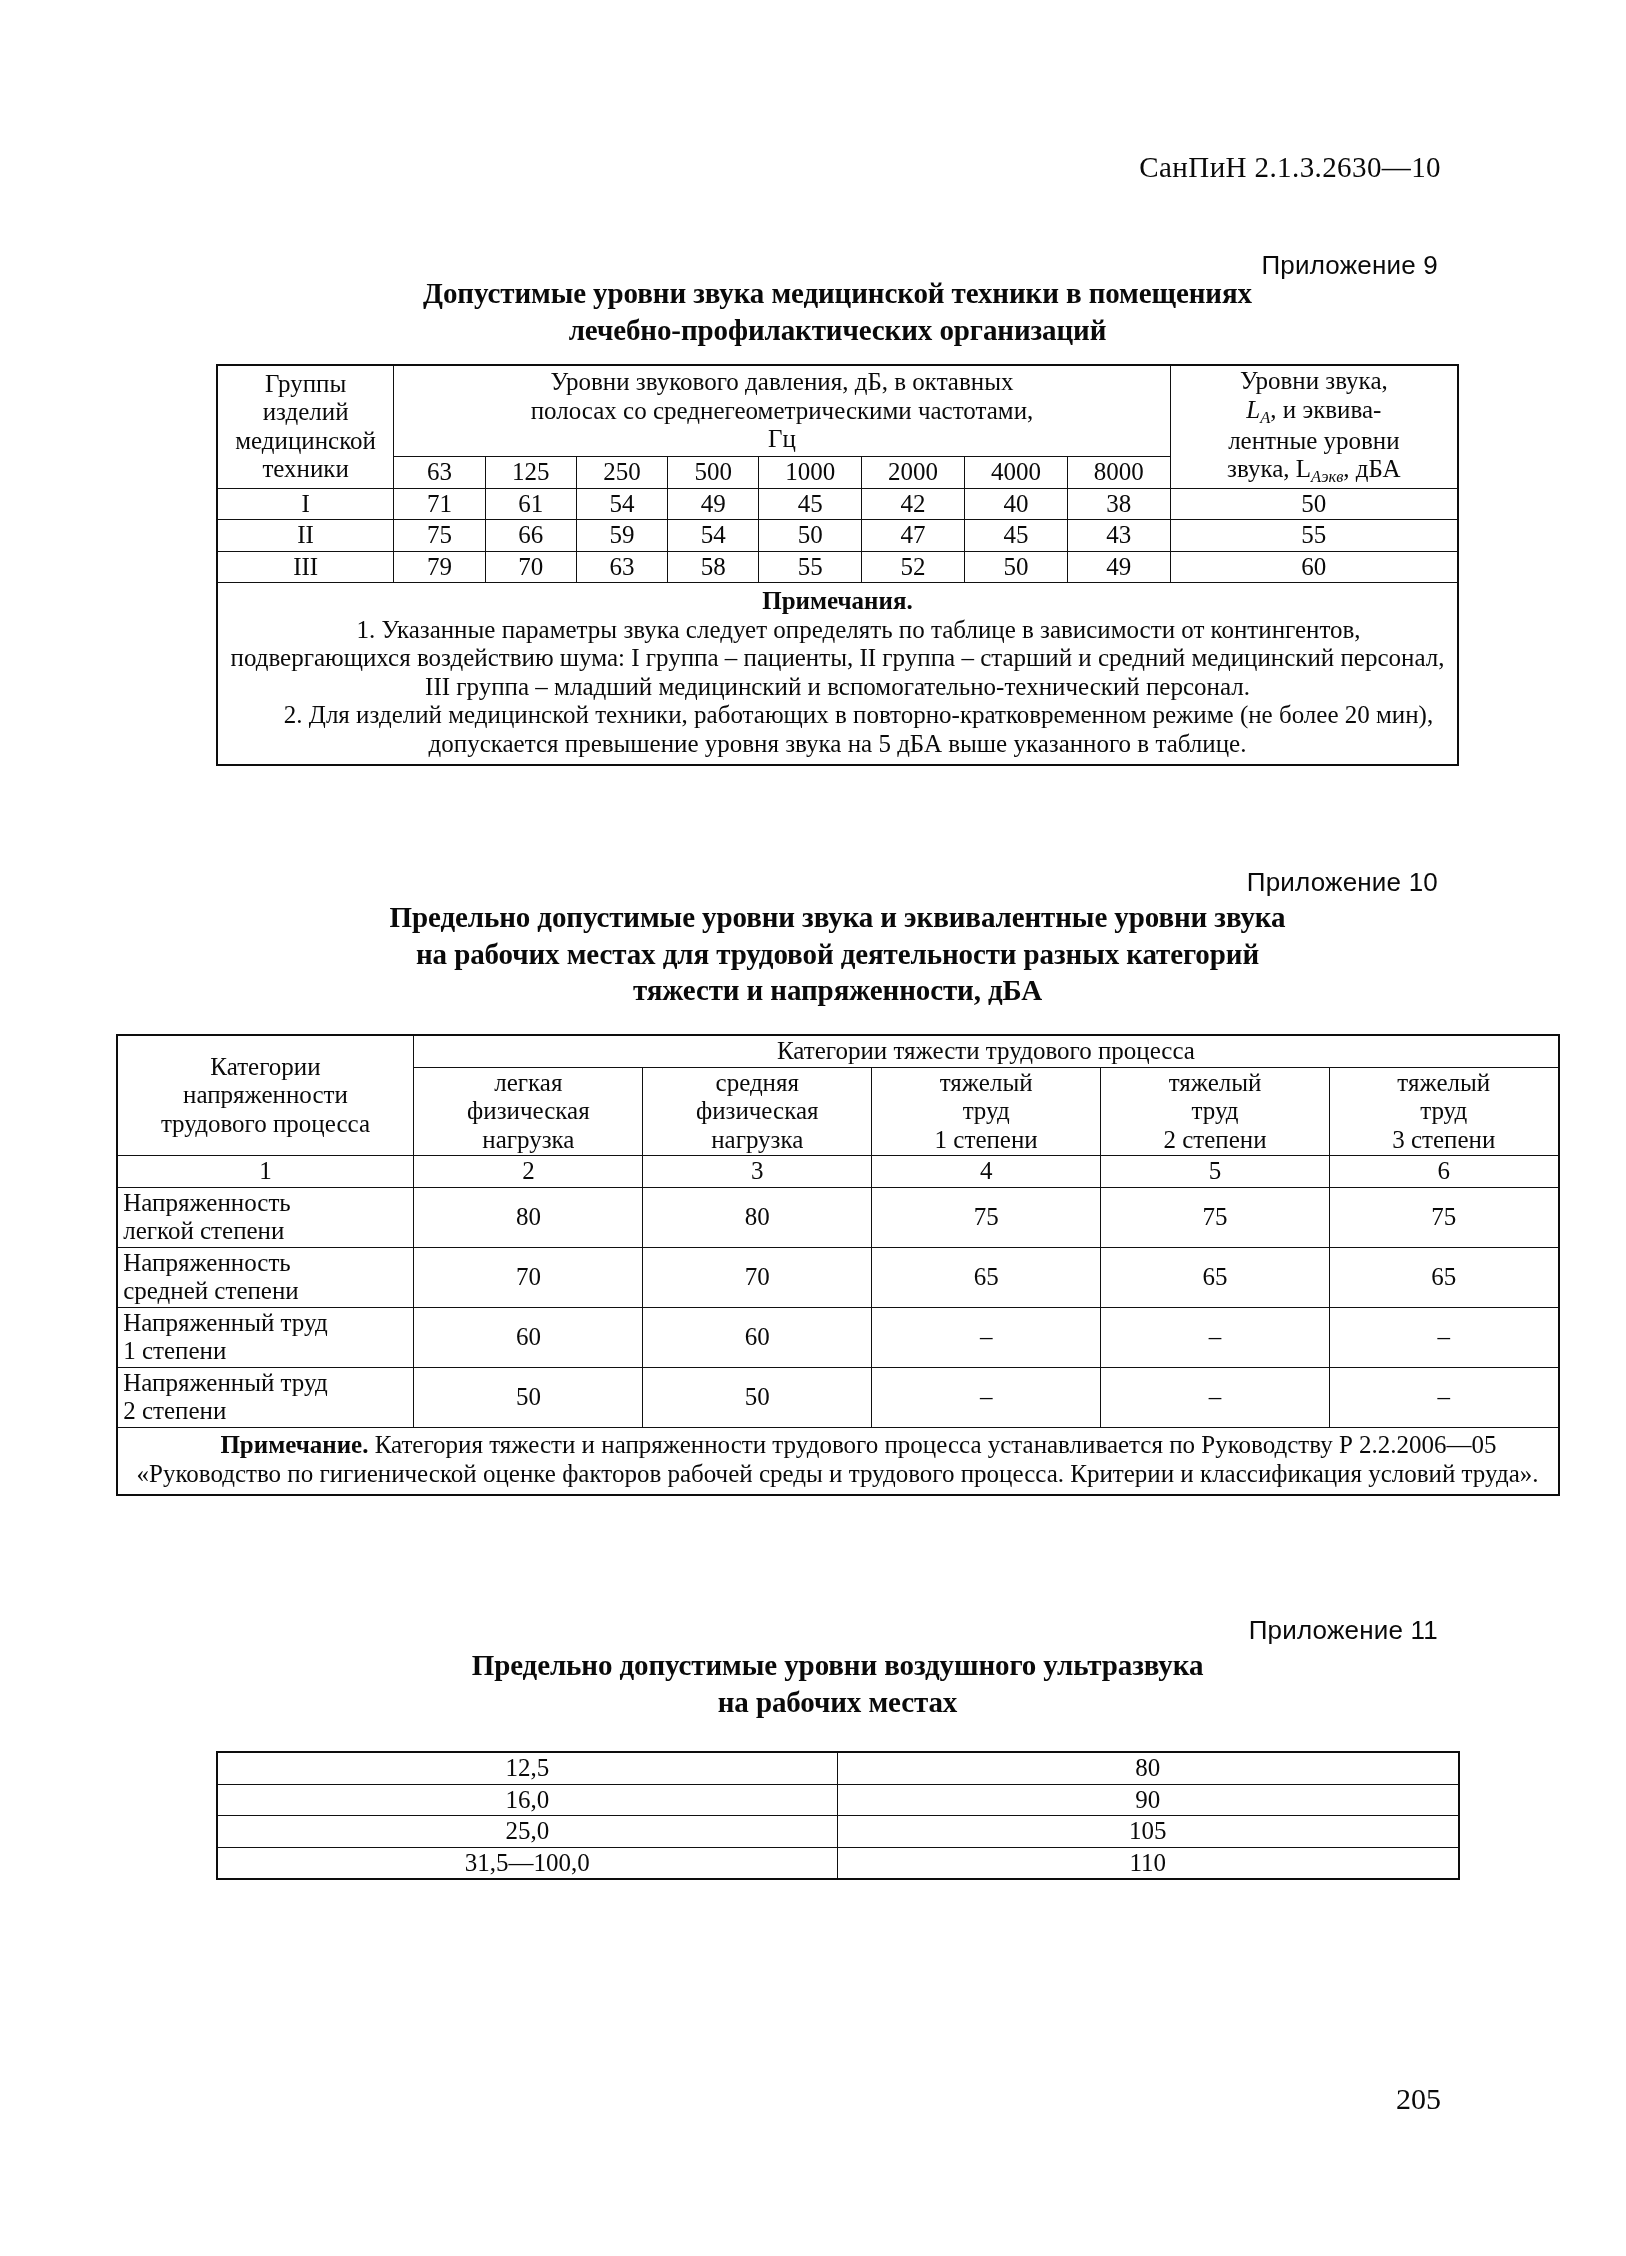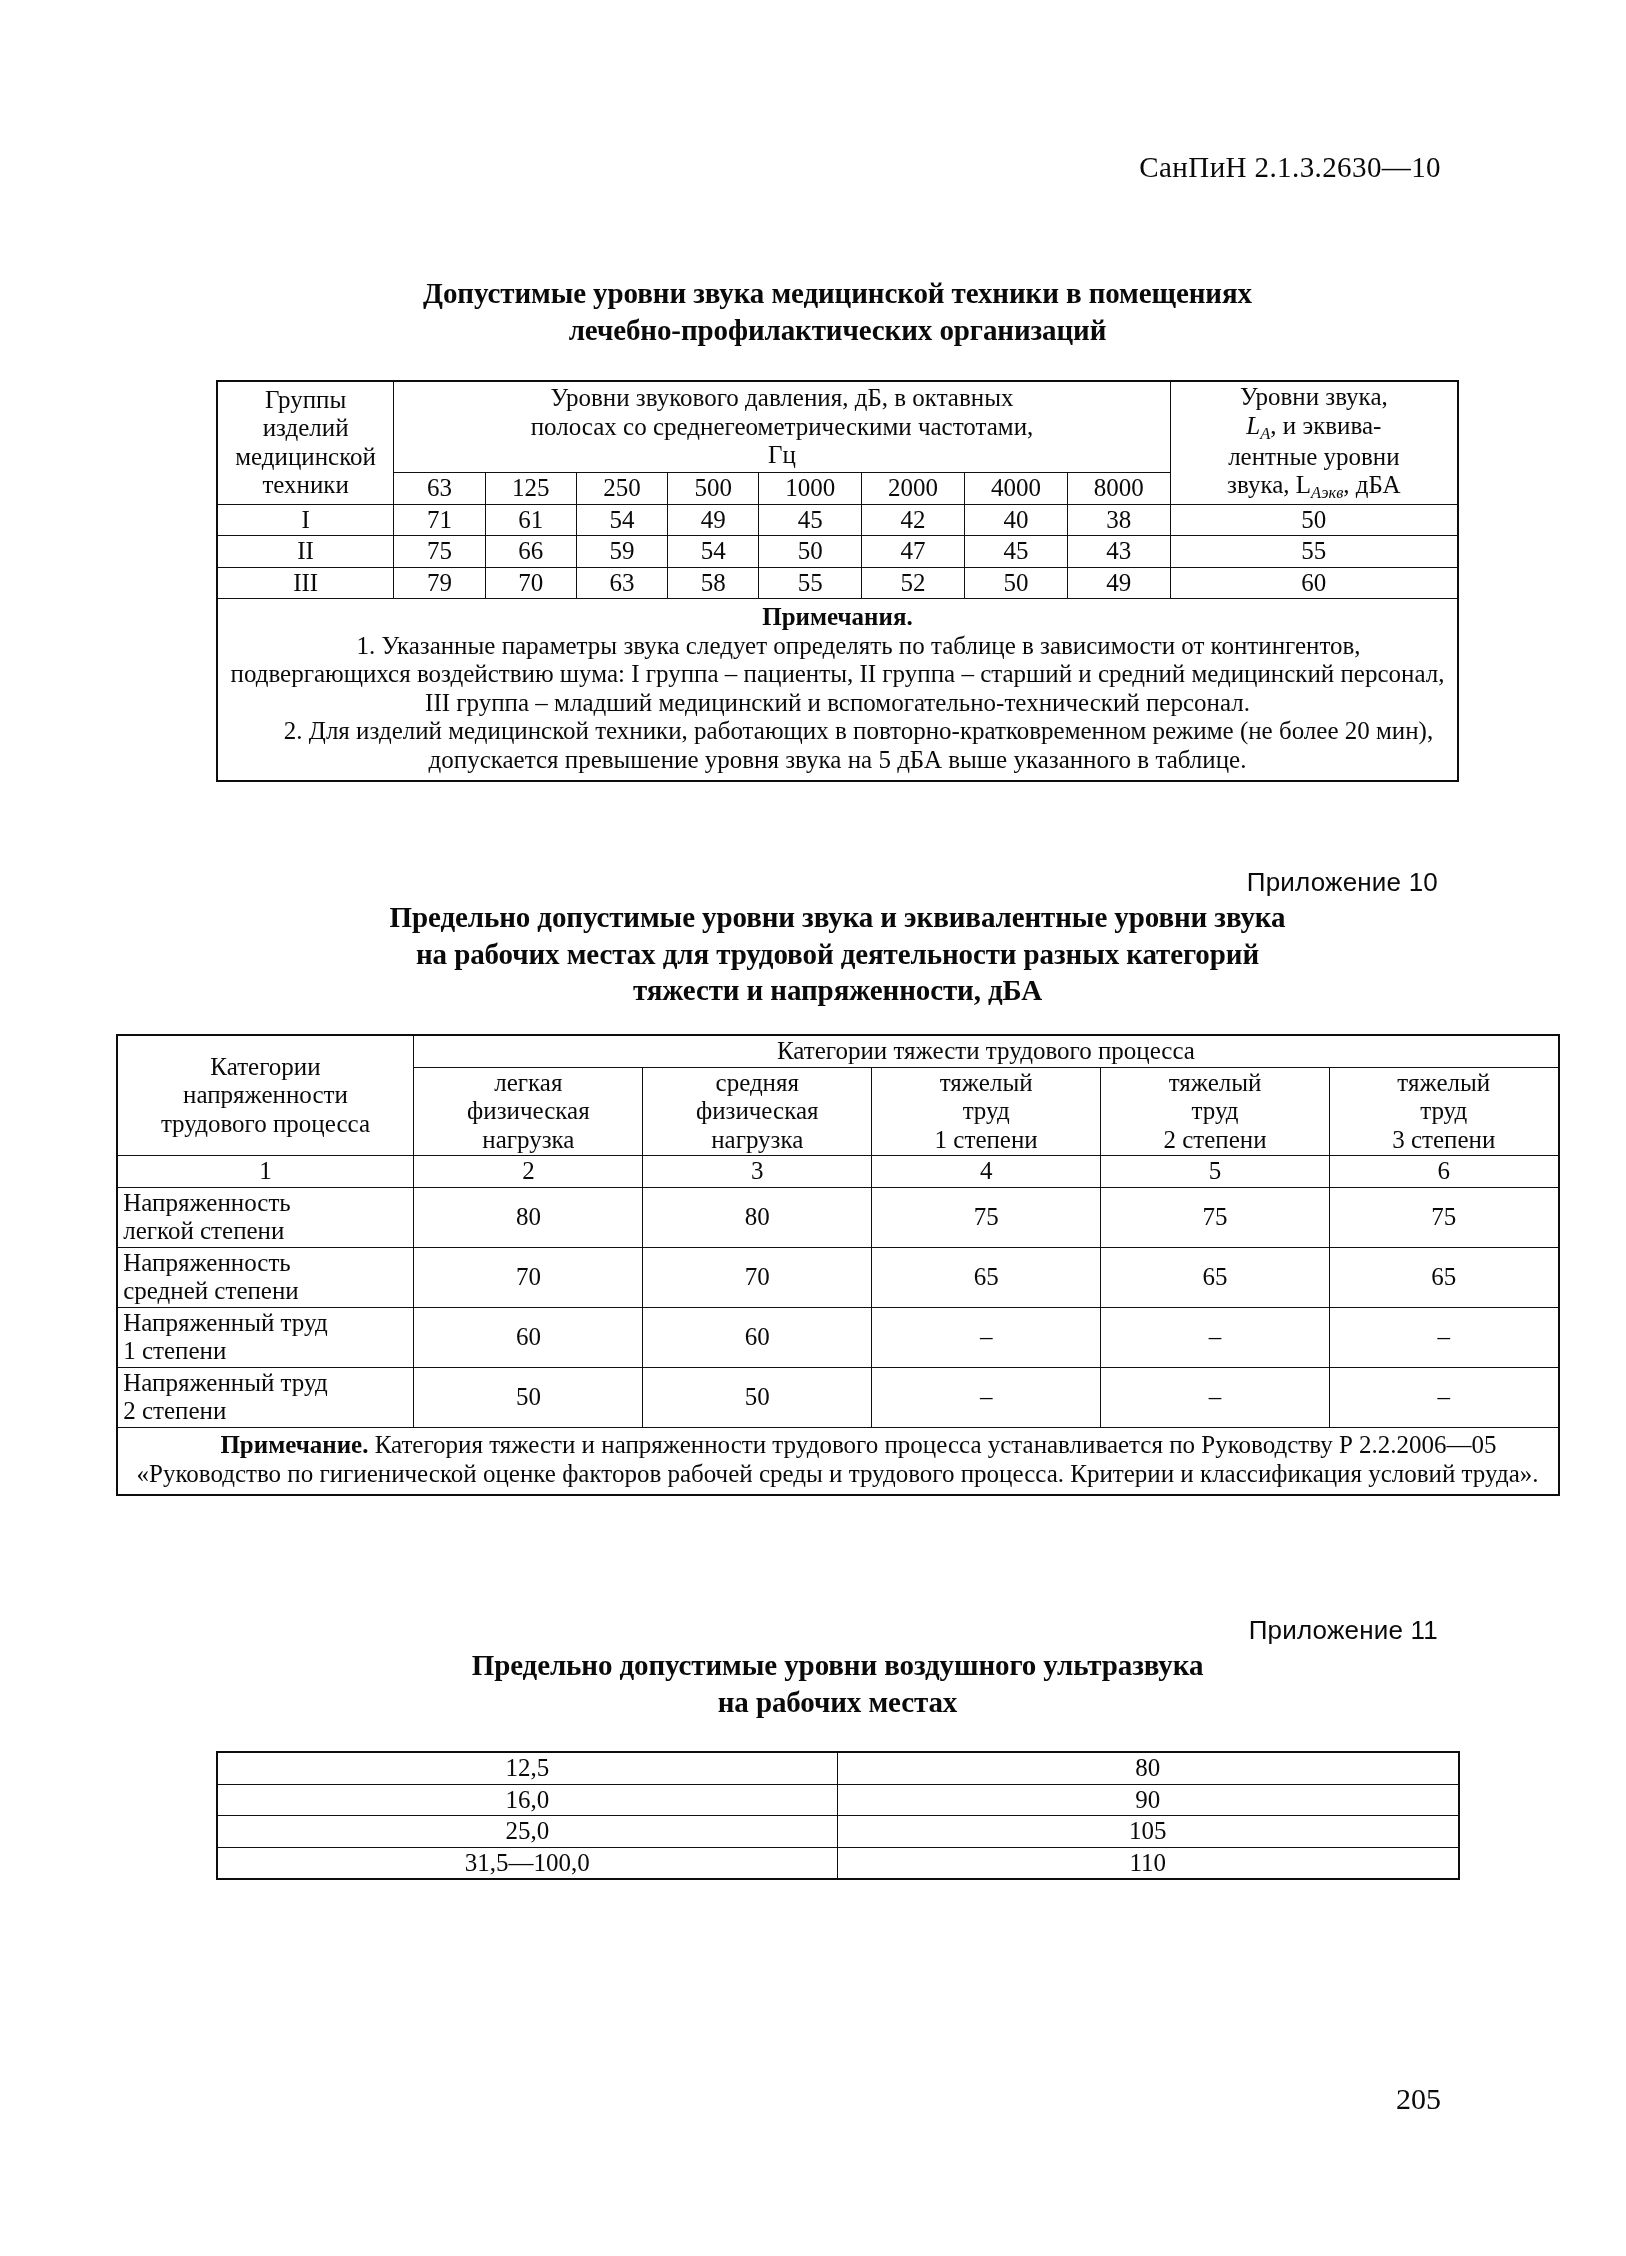--- a/index.html
+++ b/index.html
@@ -83,21 +83,21 @@
   }
   .note-cell p { margin: 0; }
   .note-cell .ind { text-indent: 42px; }
   .note-cell b { font-weight: bold; }
   .sub { font-size: 0.66em; vertical-align: -0.28em; }
   .ital { font-style: italic; }
 
   
   #block-app9       { position: absolute; top: 250px;  left: 0; right: 0; }
   #title-app9       { position: absolute; top: 275px;  left: 0; right: 0; }
-  #table-app9-wrap  { position: absolute; top: 380px;  left: 0; right: 0; }
+  #table-app9-wrap  { position: absolute; top: 364px;  left: 0; right: 0; }
   #block-app10      { position: absolute; top: 867px;  left: 0; right: 0; }
   #title-app10      { position: absolute; top: 899px;  left: 0; right: 0; }
   #table-app10-wrap { position: absolute; top: 1034px; left: 0; right: 0; }
   #block-app11      { position: absolute; top: 1615px; left: 0; right: 0; }
   #title-app11      { position: absolute; top: 1647px; left: 0; right: 0; }
   #table-app11-wrap { position: absolute; top: 1751px; left: 0; right: 0; }
   #pageno           { position: absolute; top: 2082px; right: 186px; font-size: 30px; text-align: right; }
 
   
   #table-app9 { width: 1243px; }
@@ -120,20 +120,21 @@
   .numrow td { font-size: 25px; }
   .dash { font-size: 25px; }
 </style>
 </head>
 <body>
 
 <div class="page">
 
   <div class="runhead">СанПиН 2.1.3.2630—10</div>
 
+  <div id="block-app9" class="appendix-label">Приложение 9</div>
 
   <div id="title-app9" class="sec-title">
     <span class="ln">Допустимые уровни звука медицинской техники в помещениях</span>
     <span class="ln">лечебно-профилактических организаций</span>
   </div>
 
   <div id="table-app9-wrap">
     <table class="doc tbl-outer" id="table-app9">
       <colgroup>
         <col class="c-grp">

